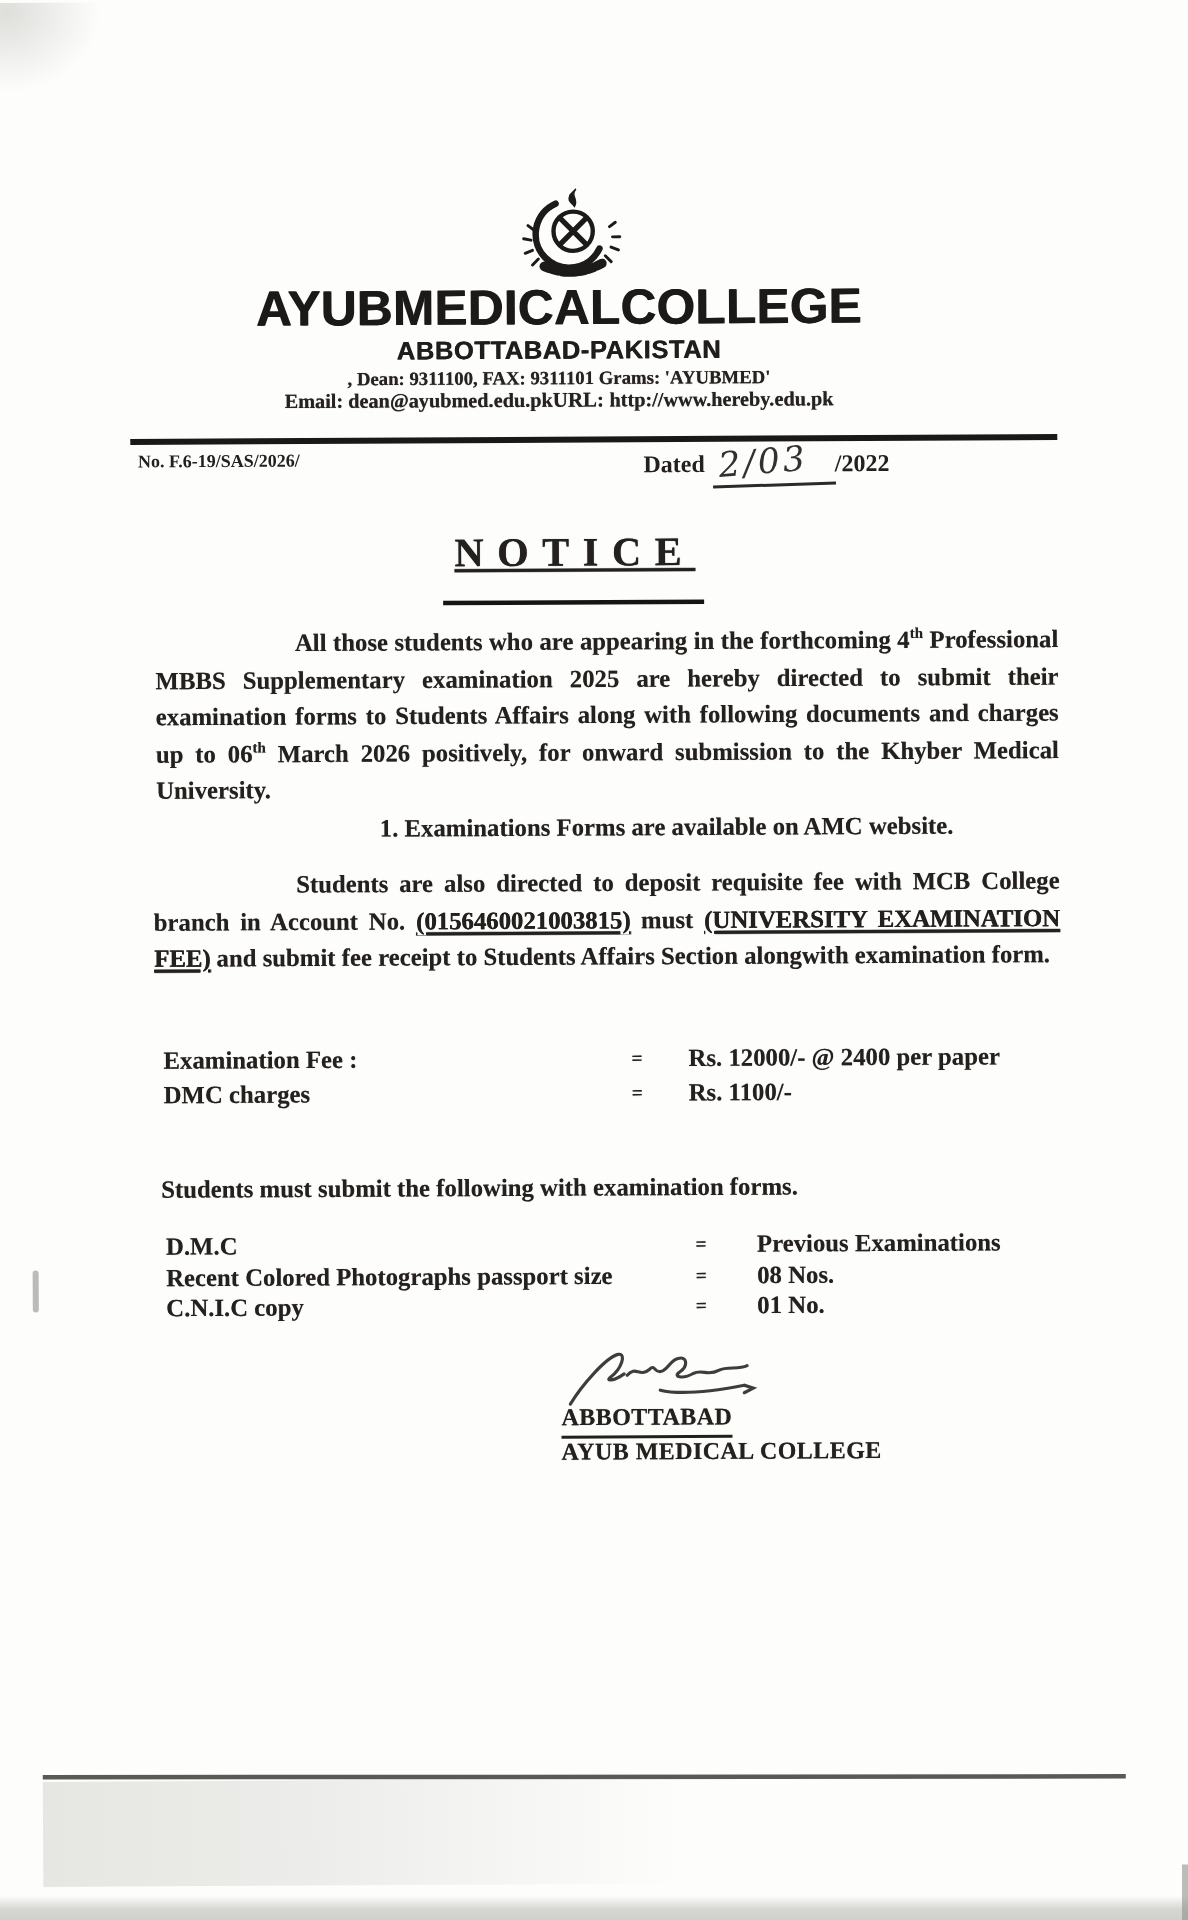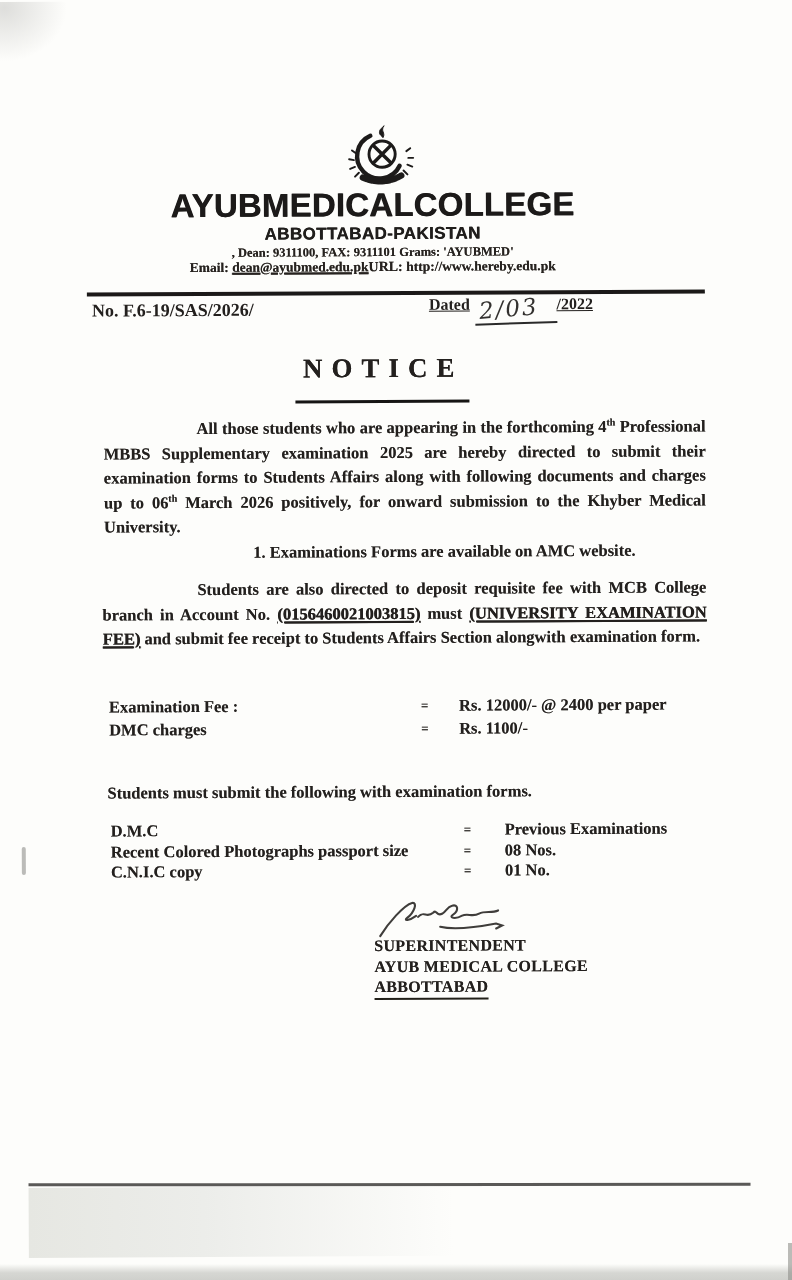--- a/index.html
+++ b/index.html
@@ -31,42 +31,43 @@
     color:#201e1c;text-shadow:0.4px 0 0 currentColor;
   }
   .contact-line{
     top:245px;font-weight:700;font-size:12.5px;color:#26221f;
     text-shadow:0 0 0.5px rgba(40,36,32,.8);
   }
   .email-line{
     top:259px;font-weight:700;font-size:13.5px;color:#26221f;
     text-shadow:0 0 0.5px rgba(40,36,32,.8);
   }
-  .email-line .u{text-decoration:underline;text-decoration-thickness:1.5px;}
+  .email-line .u{text-decoration-thickness:1.5px;}
   .email-line .small{font-size:14px;}
   .rule{left:88px;top:291px;width:618px;height:3.5px;background:#1b1918;}
   
-  .ref-number{left:93px;top:299px;font-weight:700;font-size:18px;}
-  .date-group{left:430px;top:296px;font-weight:700;font-size:16px;display:flex;align-items:flex-start;text-decoration:underline;}
+  .ref-number{left:93px;top:299px;font-weight:700;font-size:12px;}
+  .date-group{left:430px;top:296px;font-weight:700;font-size:16px;display:flex;align-items:center;}
   .hw-wrap{
     display:inline-block;border-bottom:2px solid #2a2a2a;
     padding:0 18px 1px 4px;margin-left:5px;transform:rotate(-1.5deg);
   }
   .hw{
     font-family:"DejaVu Serif", serif;font-style:italic;font-weight:400;
     font-size:23px;letter-spacing:2px;color:#33312f;display:inline-block;
     transform:rotate(-3deg);
   }
   
   .notice-title{top:353px;left:0;width:766px;text-align:center;}
   .notice-title .inner{
     display:inline-block;font-weight:700;font-size:27px;
     letter-spacing:9px;padding:0 6px 16px 8px;
     border-bottom:3.5px solid #161514;
     text-shadow:0 0 0.5px rgba(30,27,25,.9);
+    text-decoration:underline;
   }
   
   .body-text{
     font-weight:700;font-size:16.5px;line-height:24.5px;
     text-align:justify;text-shadow:0 0 0.5px rgba(40,36,32,.55);
   }
   .para1{left:104px;top:416px;width:602px;text-indent:93px;}
   .para2{left:102px;top:577px;width:604px;text-indent:95px;}
   .list-item-1{left:253px;top:542px;font-weight:700;font-size:16.5px;text-shadow:0 0 0.5px rgba(40,36,32,.55);}
   sup{font-size:10px;line-height:0;font-family:Liberation Serif, serif;}
@@ -172,23 +173,22 @@
   </div>
 
   <svg class="abs sig-squiggle" viewBox="0 0 152 40" aria-hidden="true">
     <g stroke="#2b2926" fill="none" stroke-width="2.1" stroke-linecap="round" opacity="0.9">
       <path d="M4,37 C12,24 28,6 36,4 C42,3 38,14 31,19 C27,22 33,22 40,17"></path>
       <path d="M42,18 C48,11 50,20 57,14 C61,10 60,18 66,15 C70,13 71,8 76,7 C82,5 83,12 77,16 C72,19 79,21 86,17 C92,14 96,19 103,15 C109,12 116,15 122,12"></path>
       <path d="M64,28 C80,32 104,28 120,25 L126,27 L120,30"></path>
     </g>
   </svg>
   <div class="abs sig-block">
-    <div>SUPERINTENDENT</div>
+    <div><span class="ul">ABBOTTABAD</span></div>
     <div>AYUB MEDICAL COLLEGE</div>
-    <div><span class="ul">ABBOTTABAD</span></div>
   </div>
 
   <div class="abs mark-left"></div>
   <div class="abs scan-line-bottom"></div>
   <div class="abs smudge-bottom"></div>
   <div class="abs top-left-smudge"></div>
 </div>
 
 <div class="abs bottom-band" style="position:absolute;"></div>
 <div class="abs right-edge-dark" style="position:absolute;"></div>

